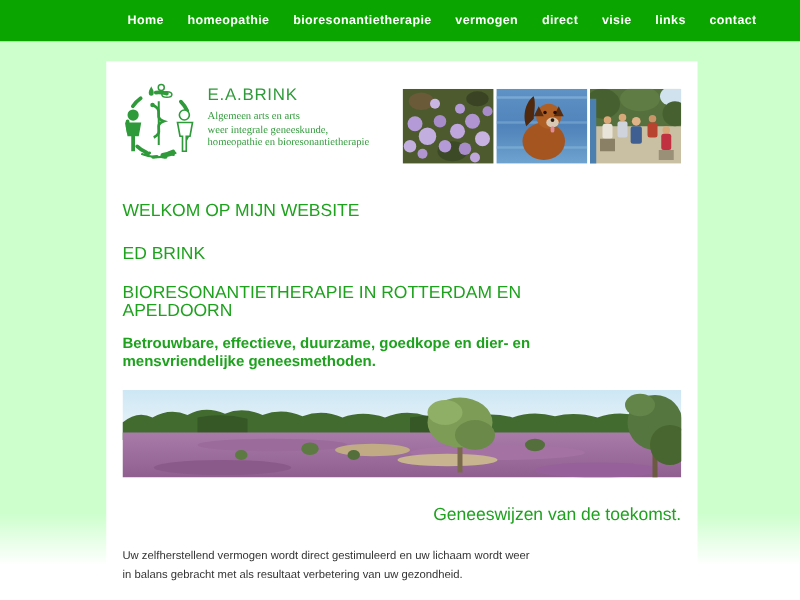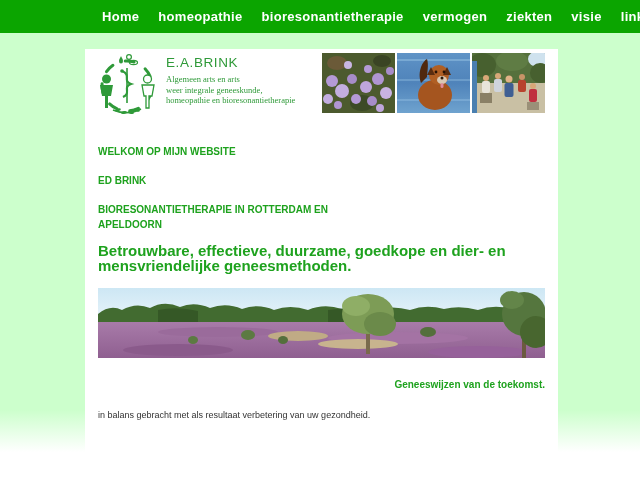--- a/index.html
+++ b/index.html
@@ -7,55 +7,55 @@
     width:640px;height:480px;overflow:hidden;
     font-family:"Liberation Sans",sans-serif;
     background:linear-gradient(to bottom,#ccffcc 0px,#ccffcc 410px,#ffffff 452px,#ffffff 480px);
   }
   
   .navbar{
     height:33px;background:#0ba500;
     display:flex;align-items:center;gap:19px;padding-left:102px;
   }
   .navbar a{
-    color:#ffffff;font-size:13px;font-weight:bold;text-decoration:none;letter-spacing:.3px;
+    color:#ffffff;font-size:10px;font-weight:bold;text-decoration:none;letter-spacing:.3px;
     cursor:pointer;white-space:nowrap;
   }
   
   .content{
     margin-left:85px;width:447px;min-height:431px;margin-top:16px;
     background:#ffffff;padding:0 13px;
   }
-  .header-row{display:flex;justify-content:space-between;align-items:flex-start;padding-top:4px;}
+  .header-row{display:flex;justify-content:space-between;align-items:center;padding-top:17px;}
   .logo{display:flex;}
   .logo-text{margin-left:10px;padding-top:2px;}
   .logo-title{color:#2f9a39;font-size:13.5px;letter-spacing:.6px;}
   .logo-sub{color:#2f9a39;font-size:8.5px;line-height:10.5px;margin-top:4px;font-family:Liberation Serif, serif;}
   .photos{display:flex;gap:2px;}
   .photo{width:73px;height:60px;overflow:hidden;}
   
-  .h-green{color:#1ea21e;font-weight:bold;font-size:10px;}
+  .h-green{color:#1ea21e;font-weight:normal;font-size:14px;}
   .welcome{margin-top:25px;}
   .name{margin-top:18px;}
   .title-heading{margin-top:16px;line-height:15px;}
-  .tagline{margin-top:11px;color:#1ea21e;font-weight:bold;font-size:15px;line-height:15px;}
+  .tagline{margin-top:11px;color:#1ea21e;font-weight:bold;font-size:12px;line-height:15px;}
   .landscape{margin-top:15px;width:447px;height:70px;}
   .section-heading{margin-top:21px;text-align:right;}
   .paragraph{margin-top:18px;color:#333333;font-size:9px;line-height:15px;}
   .line{display:block;}
 </style>
 </head>
 <body>
 
 <nav class="navbar">
   <a>Home</a>
   <a>homeopathie</a>
   <a>bioresonantietherapie</a>
   <a>vermogen</a>
-  <a>ziekten</a>
+  <a>direct</a>
   <a>visie</a>
   <a>links</a>
   <a>contact</a>
 </nav>
 
 <div class="content">
 
   <div class="header-row">
     <div class="logo">
       <span>
@@ -225,16 +225,17 @@
       <rect x="424" y="34" width="4" height="36" fill="#6b5a40"></rect>
       <ellipse cx="426" cy="26" rx="22" ry="22" fill="#55763e"></ellipse>
       <ellipse cx="438" cy="44" rx="16" ry="16" fill="#48662f"></ellipse>
       <ellipse cx="414" cy="12" rx="12" ry="9" fill="#638549"></ellipse>
     </svg>
   </div>
 
   <div class="h-green section-heading">Geneeswijzen van de toekomst.</div>
 
   <div class="paragraph">
+    <span class="line">Uw zelfherstellend vermogen wordt direct gestimuleerd en uw lichaam wordt weer</span>
     <span class="line">in balans gebracht met als resultaat verbetering van uw gezondheid.</span>
   </div>
 
 </div>
 
 </body></html>

